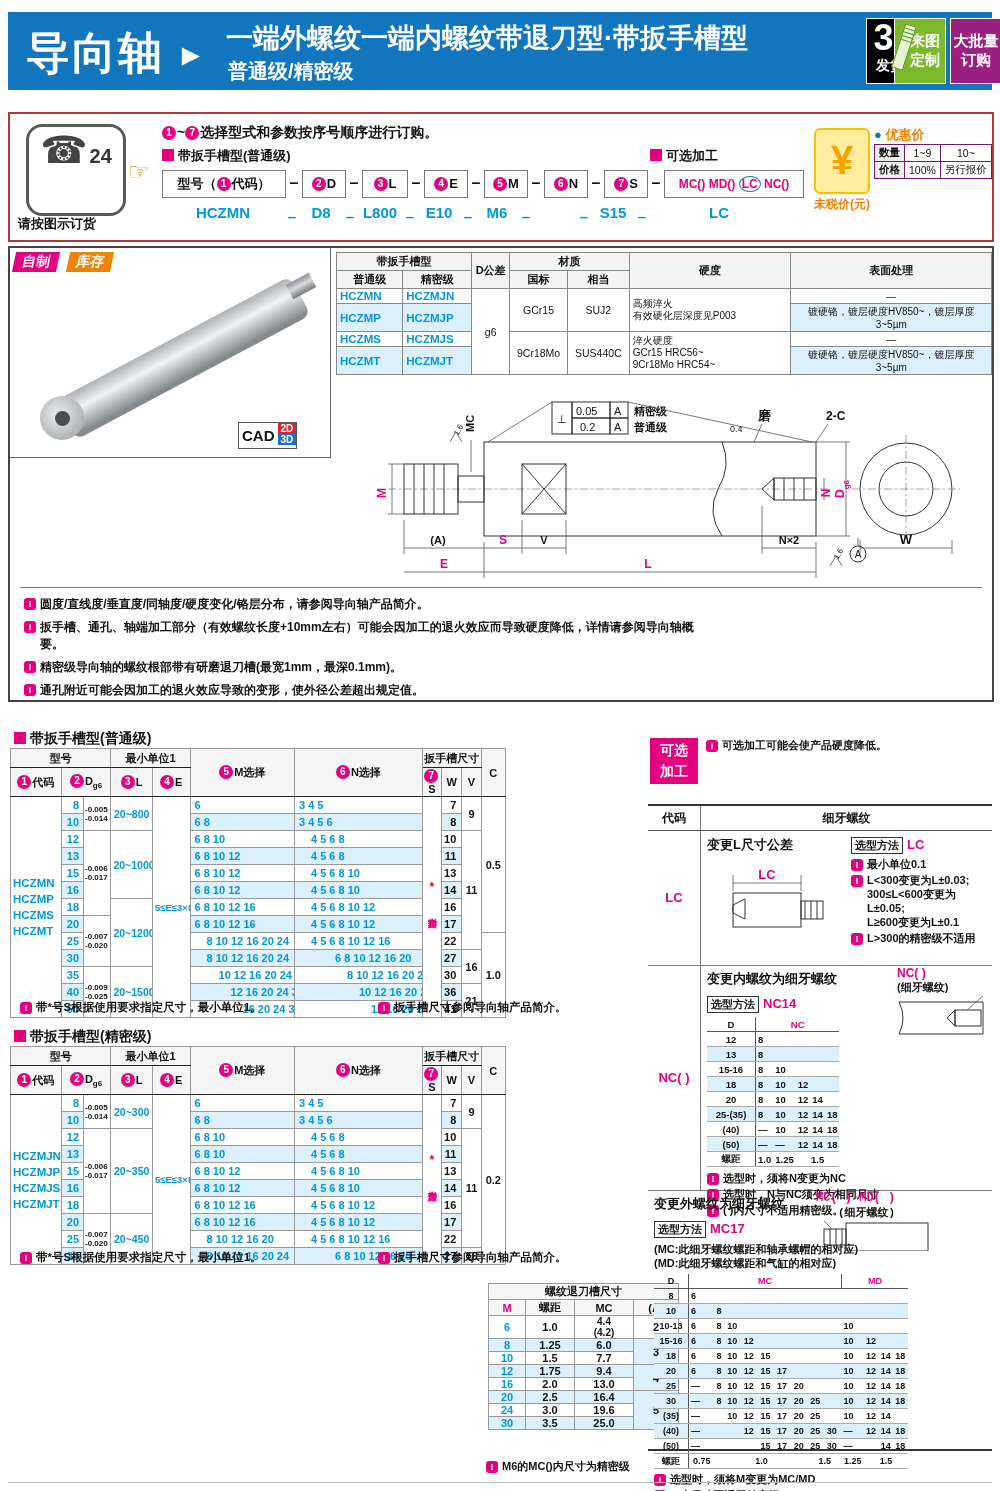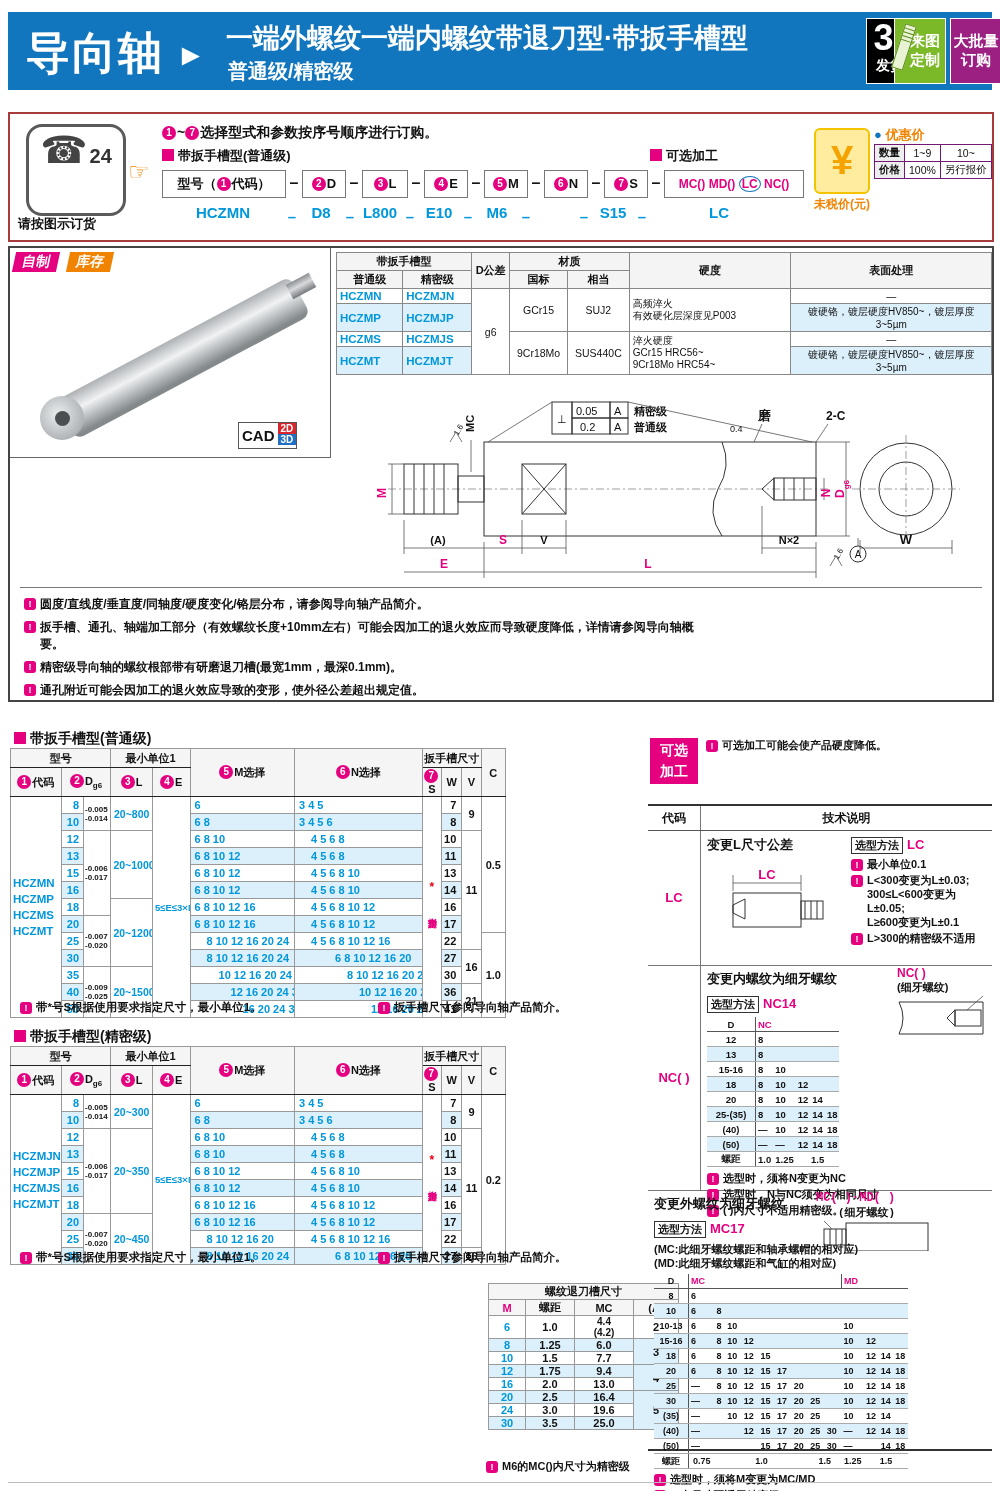--- a/index.html
+++ b/index.html
@@ -120,21 +120,21 @@
   .tcode{width:52px;border-right:1px solid #777;display:flex;align-items:center;justify-content:center;color:#e4007f;font-weight:bold;font-size:13px;text-align:center;white-space:pre-line;line-height:18px;}
   .tbody-c{flex:1;position:relative;padding:4px 4px 4px 6px;}
   .ttl{font-size:13px;font-weight:bold;}
   .method{display:inline-block;border:1px solid #333;font-size:11px;font-weight:bold;padding:0 3px;line-height:15px;}
   .mcode{color:#e4007f;font-weight:bold;font-size:13px;margin-left:4px;}
   .snote{font-size:11px;font-weight:bold;line-height:14px;}
   .snote .nli{margin-bottom:2px;white-space:pre-line;}
   .mini{border-collapse:collapse;font-size:9.5px;margin-top:4px;}
   .mini th,.mini td{border-bottom:1px solid #aaa;padding:0 2px;height:14px;text-align:left;font-weight:bold;}
   .mini th{border-bottom:1.5px solid #555;}
-  .mini .mag{color:#e4007f;text-align:left;}
+  .mini .mag{color:#e4007f;text-align:center;}
   .mini td:first-child,.mini th:first-child{border-right:1.5px solid #555;text-align:center;}
   .mini tr.alt td{background:#dcf0fb;}
   .mini .pr td{border-top:1.5px solid #555;text-align:center;}
   .callout{position:absolute;font-size:12px;font-weight:bold;color:#e4007f;}
   .callout .sub{color:#111;font-size:11px;display:block;}
   .botline{position:absolute;left:8px;top:1482px;width:984px;border-top:1px solid #bbb;}
 </style>
 </head>
 <body>
 
@@ -736,21 +736,21 @@
   <div class="optcol">
     <div class="opt-badge">可选
 加工</div>
     <div class="opt-notes snote" id="opt-notes">
         <div class="nli"><span class="nico">!</span><span style="white-space: pre-line; display: inline-block; vertical-align: top; max-width: calc(100% - 18px);">可选加工可能会使产品硬度降低。</span></div>
       </div>
 
     <div class="techbox">
       <div class="tech-hdr">
         <div class="hc">代码</div>
-        <div class="ht">技术说明</div>
+        <div class="ht">细牙螺纹</div>
       </div>
 
       <div class="tsec" style="height:134px;">
         <div class="tcode">LC</div>
         <div class="tbody-c">
           <span class="ttl">变更L尺寸公差</span>
           <span style="position:absolute;left:150px;top:4px;"><span class="method">选型方法</span><span class="mcode">LC</span></span>
           <div class="snote" id="lc-notes" style="position:absolute;left:150px;top:26px;width:140px;">
               <div class="nli"><span class="nico">!</span><span style="white-space: pre-line; display: inline-block; vertical-align: top; max-width: calc(100% - 18px);">最小单位0.1</span></div>
               <div class="nli"><span class="nico">!</span><span style="white-space: pre-line; display: inline-block; vertical-align: top; max-width: calc(100% - 18px);">L&lt;300变更为L±0.03;

